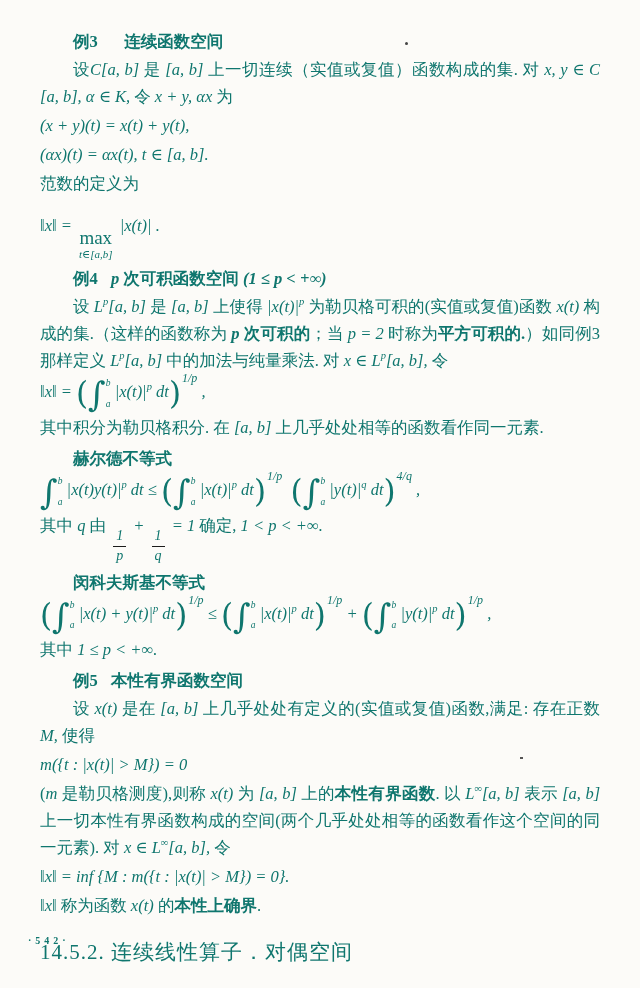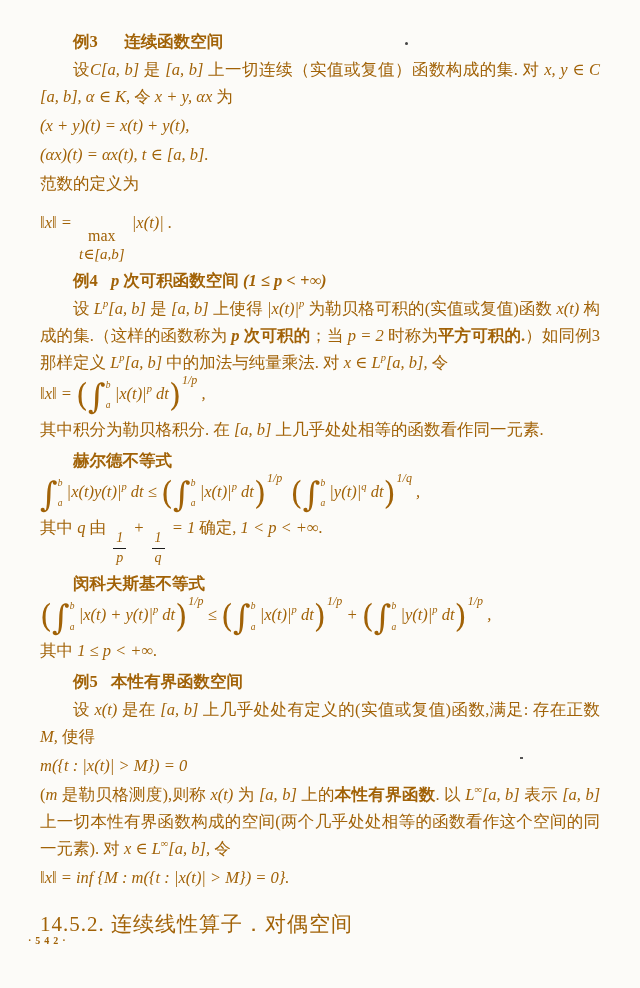--- a/index.html
+++ b/index.html
@@ -1,21 +1,21 @@
 <!DOCTYPE html>
 <html><head>
 <meta charset="utf-8">
 <style>
   html,body{margin:0;padding:0;background:#dddbd6;}
   .page{
     position:relative;
     width:640px;height:988px;
     margin:0 auto;
     background:#fcfbf8;
-    color:#a16207;
+    color:#0f766e;
     font-family:"Liberation Serif","DejaVu Serif",serif;
     font-size:16.5px;
     line-height:27px;
     box-sizing:border-box;
     padding:24px 40px 0 40px;
     overflow:hidden;
   }
   .content{width:560px;}
   .para{text-align:justify;word-break:break-all;margin:0;}
   .indent{text-indent:2em;}
@@ -33,22 +33,22 @@
   .ibnds{display:inline-flex;flex-direction:column;justify-content:space-between;height:32px;font-size:9.5px;margin-left:0px;}
   .ib{line-height:1;font-style:italic;}
   .ib.top{align-self:flex-start;margin-top:1px;}
   .ib.bot{align-self:flex-start;margin-bottom:1px;}
   
   .bigp{font-size:31px;font-style:normal;line-height:0;vertical-align:-7px;font-family:"DejaVu Serif",serif;}
   .rpw{display:inline;white-space:nowrap;}
   .psup{font-size:12px;font-style:italic;vertical-align:15px;line-height:0;margin-left:1px;}
   
   .underw{display:inline-flex;flex-direction:column;align-items:center;vertical-align:-13px;line-height:1;margin:0 3px;}
-  .utop{font-size:16px;font-style:normal;line-height:1.05;margin-top:29px;}
-  .ubot{font-size:15px;font-style:italic;line-height:1.2;}
+  .utop{font-size:19px;font-style:normal;line-height:1.05;margin-top:29px;}
+  .ubot{font-size:11px;font-style:italic;line-height:1.2;}
   
   .fracw{display:inline-flex;flex-direction:column;align-items:center;vertical-align:-9px;line-height:1;margin:0 3px;}
   .fnum{font-size:14px;font-style:italic;line-height:1.2;border-bottom:1.2px solid #1b1b1b;padding:0 3px 1px 3px;}
   .fden{font-size:14px;font-style:italic;line-height:1.2;padding-top:1px;}
   .footer{position:absolute;left:28px;bottom:34px;font-size:10px;letter-spacing:4px;font-weight:bold;}
   .noise-dot{position:absolute;left:405px;top:42px;width:3px;height:3px;background:#444;border-radius:50%;}
   .noise-dot2{position:absolute;left:520px;top:757px;width:3px;height:2px;background:#555;}
 </style>
 </head>
 <body>
@@ -86,21 +86,21 @@
           <span class="ibnds">
             <span class="ib top">b</span>
             <span class="ib bot">a</span>
           </span>
         </span><span class="m"> |x(t)|</span><span class="sup">p</span><span class="m"> dt</span><span class="rpw"><span class="bigp">)</span><span class="psup">1/p</span></span><span class="gapx" style="width: 0.5em;"></span><span class="bigp">(</span><span class="intw">
           <span class="isym">∫</span>
           <span class="ibnds">
             <span class="ib top">b</span>
             <span class="ib bot">a</span>
           </span>
-        </span><span class="m"> |y(t)|</span><span class="sup">q</span><span class="m"> dt</span><span class="rpw"><span class="bigp">)</span><span class="psup">1/q</span></span><span class="m"> ,</span></div>
+        </span><span class="m"> |y(t)|</span><span class="sup">q</span><span class="m"> dt</span><span class="rpw"><span class="bigp">)</span><span class="psup">4/q</span></span><span class="m"> ,</span></div>
       <div class="para"><span class="t">其中 </span><span class="m">q</span><span class="t"> 由 </span><span class="fracw">
           <span class="fnum">1</span>
           <span class="fden">p</span>
         </span><span class="m"> + </span><span class="fracw">
           <span class="fnum">1</span>
           <span class="fden">q</span>
         </span><span class="m"> = 1</span><span class="t"> 确定, </span><span class="m">1 &lt; p &lt; +∞.</span></div>
       <div class="ex-head para"><span class="t b">闵科夫斯基不等式</span></div>
       <div class="display"><span class="bigp">(</span><span class="intw">
           <span class="isym">∫</span>
@@ -120,19 +120,20 @@
             <span class="ib top">b</span>
             <span class="ib bot">a</span>
           </span>
         </span><span class="m"> |y(t)|</span><span class="sup">p</span><span class="m"> dt</span><span class="rpw"><span class="bigp">)</span><span class="psup">1/p</span></span><span class="m"> ,</span></div>
       <div class="para"><span class="t">其中 </span><span class="m">1 ≤ p &lt; +∞.</span></div>
       <div class="ex-head para"><span class="t b">例5</span><span class="gapx" style="width: 0.8em;"></span><span class="t b">本性有界函数空间</span></div>
       <div class="para indent"><span class="t">设 </span><span class="m">x(t)</span><span class="t"> 是在 </span><span class="m">[a, b]</span><span class="t"> 上几乎处处有定义的(实值或复值)函数,满足: 存在正数 </span><span class="m">M,</span><span class="t"> 使得</span></div>
       <div class="display"><span class="m">m({t :  |x(t)| &gt; M}) = 0</span></div>
       <div class="para"><span class="t">(</span><span class="m">m</span><span class="t"> 是勒贝格测度),则称 </span><span class="m">x(t)</span><span class="t"> 为 </span><span class="m">[a, b]</span><span class="t"> 上的</span><span class="t b">本性有界函数</span><span class="t">. 以 </span><span class="m">L</span><span class="sup">∞</span><span class="m">[a, b]</span><span class="t"> 表示 </span><span class="m">[a, b]</span><span class="t"> 上一切本性有界函数构成的空间(两个几乎处处相等的函数看作这个空间的同一元素). 对 </span><span class="m">x ∈ L</span><span class="sup">∞</span><span class="m">[a, b],</span><span class="t"> 令</span></div>
       <div class="display"><span class="m">‖x‖ = inf {M :  m({t :  |x(t)| &gt; M}) = 0}.</span></div>
+      <div class="para"><span class="m">‖x‖</span><span class="t"> 称为函数 </span><span class="m">x(t)</span><span class="t"> 的</span><span class="t b">本性上确界</span><span class="t">.</span></div>
       <div class="sec-head"><span class="t">14.5.2. 连续线性算子．对偶空间</span></div>
       <div class="para indent"><span class="gapx" style="width: 0.8em;"></span></div>
     </div>
   <div class="footer">·542·</div>
   <div class="noise-dot"></div>
   <div class="noise-dot2"></div>
 </div>
 
 </body></html>

